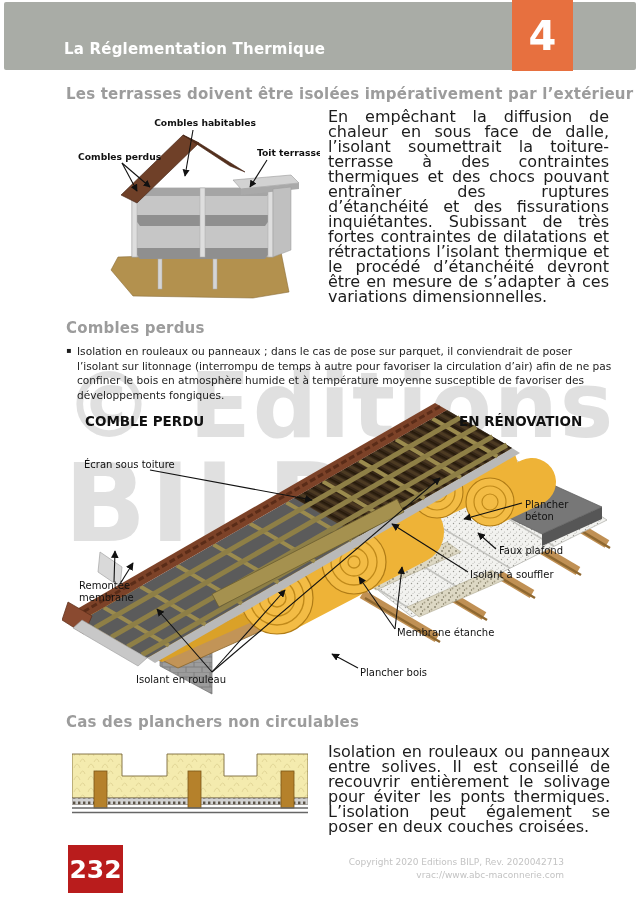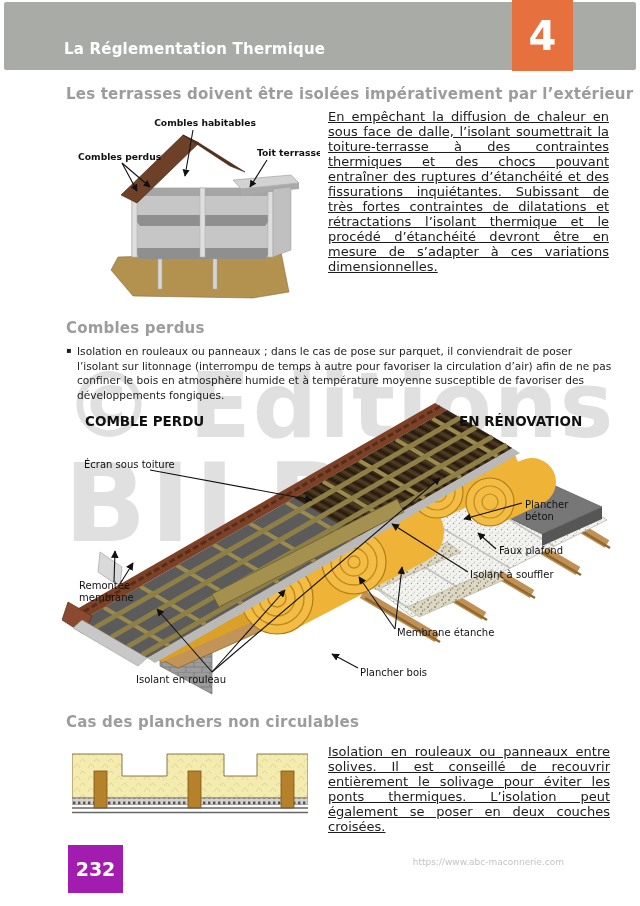--- a/index.html
+++ b/index.html
@@ -8,34 +8,34 @@
     font-family:"DejaVu Sans","Liberation Sans",sans-serif;color:#1c1c1c;
   }
   
   .header-bar{position:absolute;left:4px;top:2px;width:632px;height:68px;background:#a9aca6;border-radius:2px;}
   .header-title{position:absolute;left:60px;bottom:12px;font-size:15px;font-weight:bold;color:#ffffff;letter-spacing:.2px;}
   .chapter-badge{position:absolute;left:512px;top:0;width:61px;height:71px;background:#e7703f;
     display:flex;align-items:center;justify-content:center;font-size:40px;font-weight:bold;color:#ffffff;}
   
   .sec-title{position:absolute;left:66px;font-size:15px;font-weight:bold;color:#9c9c9c;letter-spacing:.2px;}
   
-  .para{position:absolute;font-size:13px;line-height:15px;text-align:justify;color:#1c1c1c;text-decoration:underline;}
+  .para{position:absolute;font-size:16px;line-height:15px;text-align:justify;color:#1c1c1c;}
   
   .bullets{position:absolute;left:66px;top:344px;width:549px;margin:0;padding:0;list-style:none;}
   .bullets li{position:relative;padding-left:11px;font-size:10.6px;line-height:14.6px;text-align:left;}
   .bullets li::before{content:"▪";position:absolute;left:0;top:0;font-size:8px;line-height:14.6px;color:#1c1c1c;}
   
   .watermark{position:absolute;left:64px;top:360px;z-index:0;color:rgba(145,145,145,0.28);
     font-weight:bold;pointer-events:none;}
   .wm1{font-size:90px;line-height:92px;letter-spacing:2px;}
   .wm2{font-size:108px;line-height:104px;letter-spacing:4px;}
   .fig{position:absolute;z-index:1;}
   
-  .page-num-box{position:absolute;left:68px;top:845px;width:55px;height:48px;background:#a21caf;
-    display:flex;align-items:center;justify-content:center;font-size:19px;font-weight:bold;color:#ffffff;}
+  .page-num-box{position:absolute;left:68px;top:845px;width:55px;height:48px;background:#b91c1c;
+    display:flex;align-items:center;justify-content:center;font-size:25px;font-weight:bold;color:#ffffff;}
   .footer-credit{position:absolute;right:76px;top:856px;text-align:right;font-size:9px;line-height:12.5px;color:#c3c3c3;}
   svg text{font-family:"DejaVu Sans","Liberation Sans",sans-serif;}
   .dlab{font-size:10px;fill:#111;}
   .dcap{font-size:13.5px;font-weight:bold;fill:#111;}
   .hlab{font-size:9.2px;font-weight:bold;fill:#111;}
 </style>
 </head>
 <body>
 
 <div class="page">
@@ -264,16 +264,17 @@
     <rect x="116" y="25" width="13" height="37" fill="#b5812b" stroke="#7a5518" stroke-width="0.8"></rect>
     <rect x="209" y="25" width="13" height="37" fill="#b5812b" stroke="#7a5518" stroke-width="0.8"></rect>
     <line x1="0" y1="62" x2="236" y2="62" stroke="#666666" stroke-width="1.6"></line>
     <line x1="0" y1="66.5" x2="236" y2="66.5" stroke="#666666" stroke-width="1.6"></line>
   </svg>
 
   <div class="para" style="left:328px;top:744px;width:282px;">Isolation en rouleaux ou panneaux entre solives. Il est conseillé de recouvrir entièrement le solivage pour éviter les ponts thermiques. L’isolation peut également se poser en deux couches croisées.</div>
 
   <div class="page-num-box">232</div>
   <div class="footer-credit">
-    <div>https://www.abc-maconnerie.com</div>
+    <div>Copyright 2020 Editions BILP, Rev. 2020042713</div>
+    <div>vrac://www.abc-maconnerie.com</div>
   </div>
 
 </div>
 
 </body></html>

